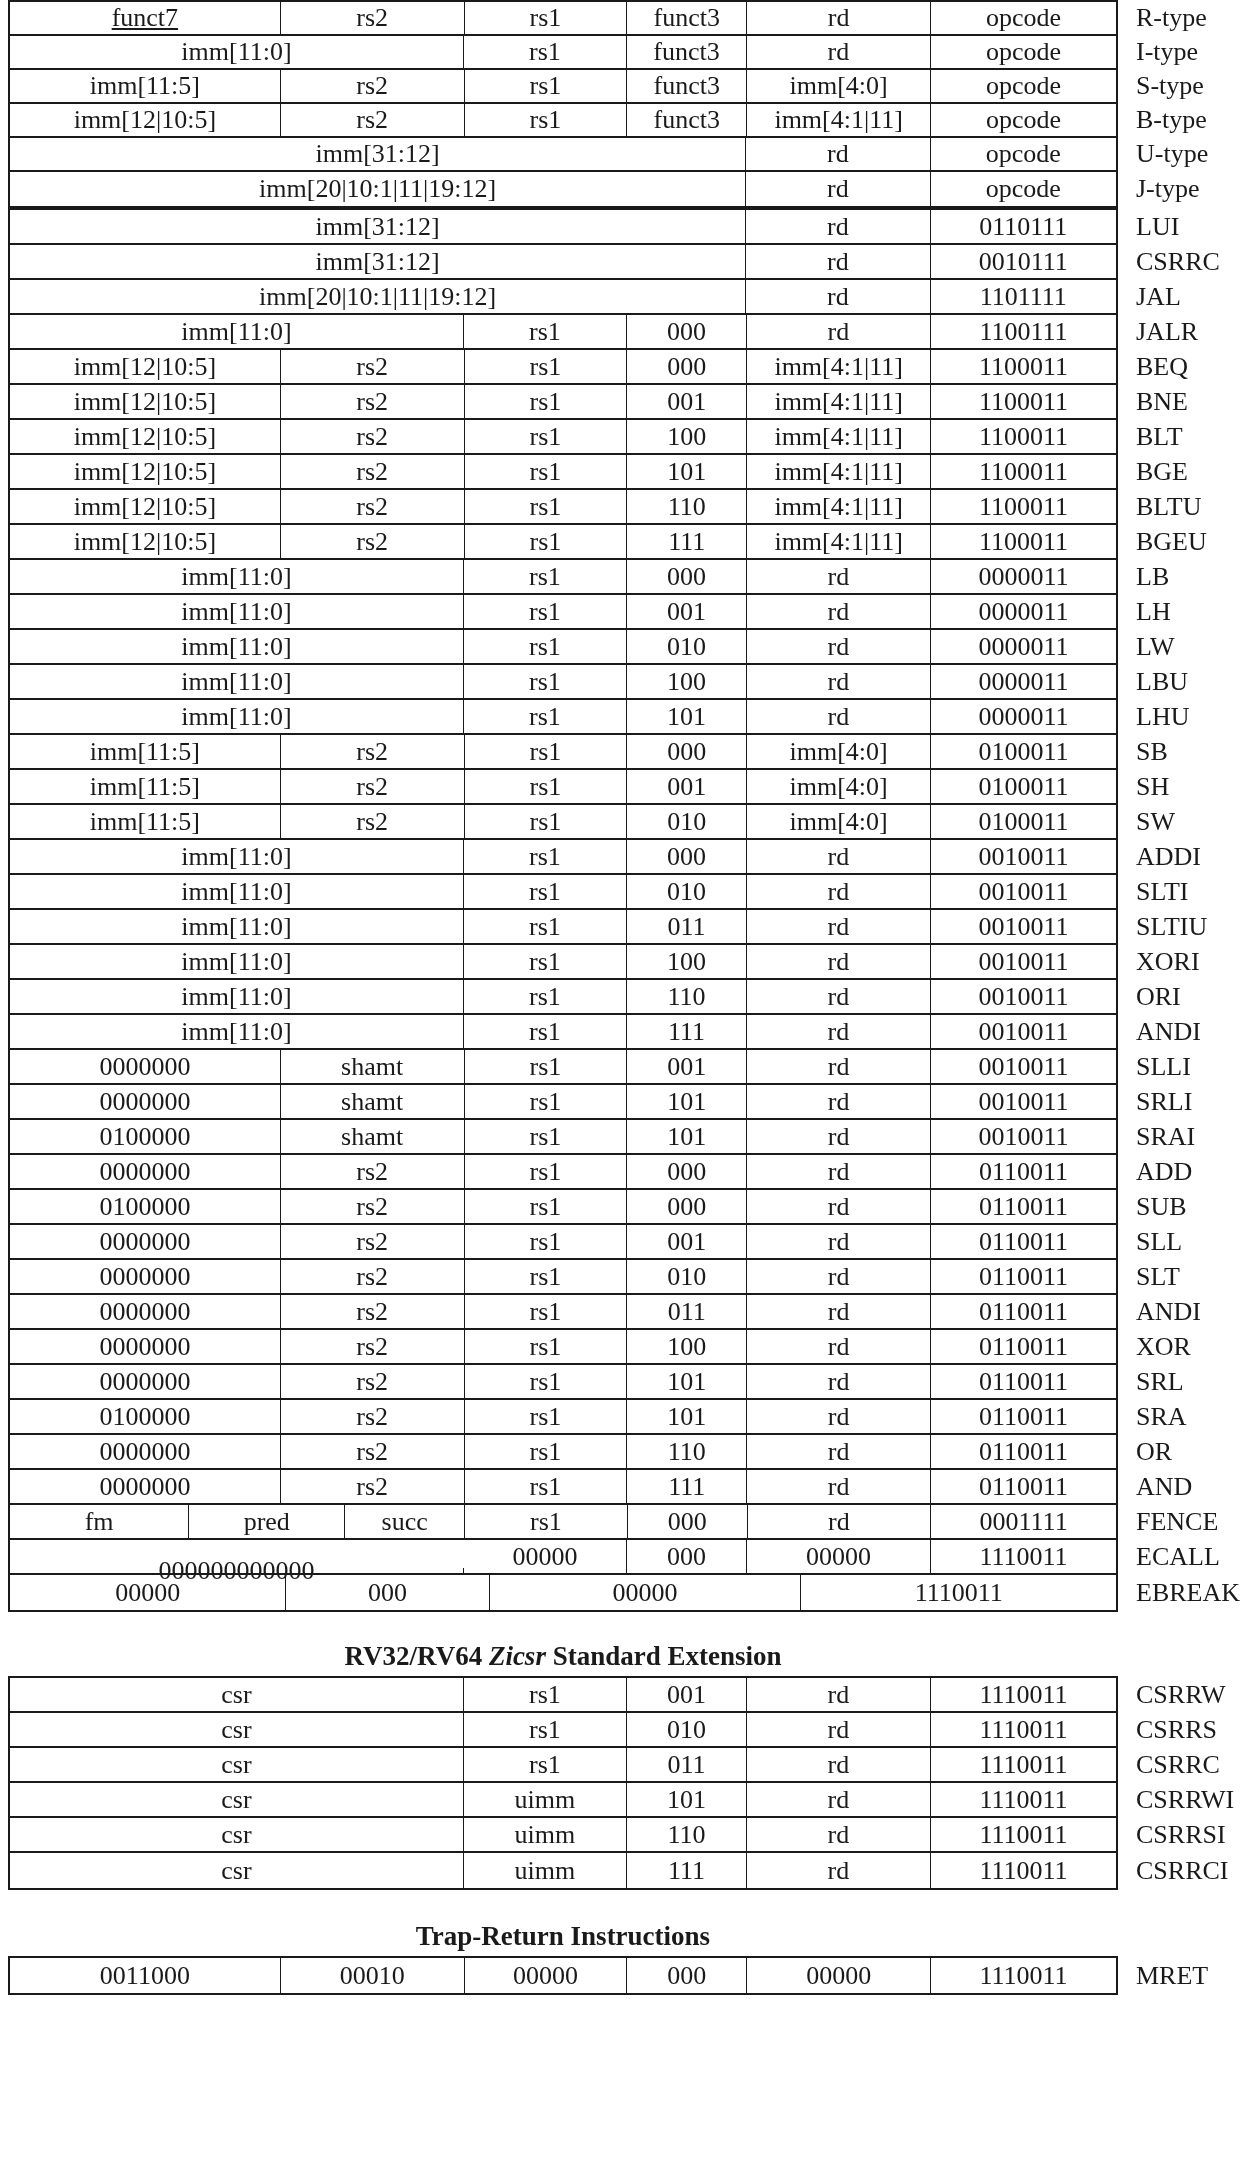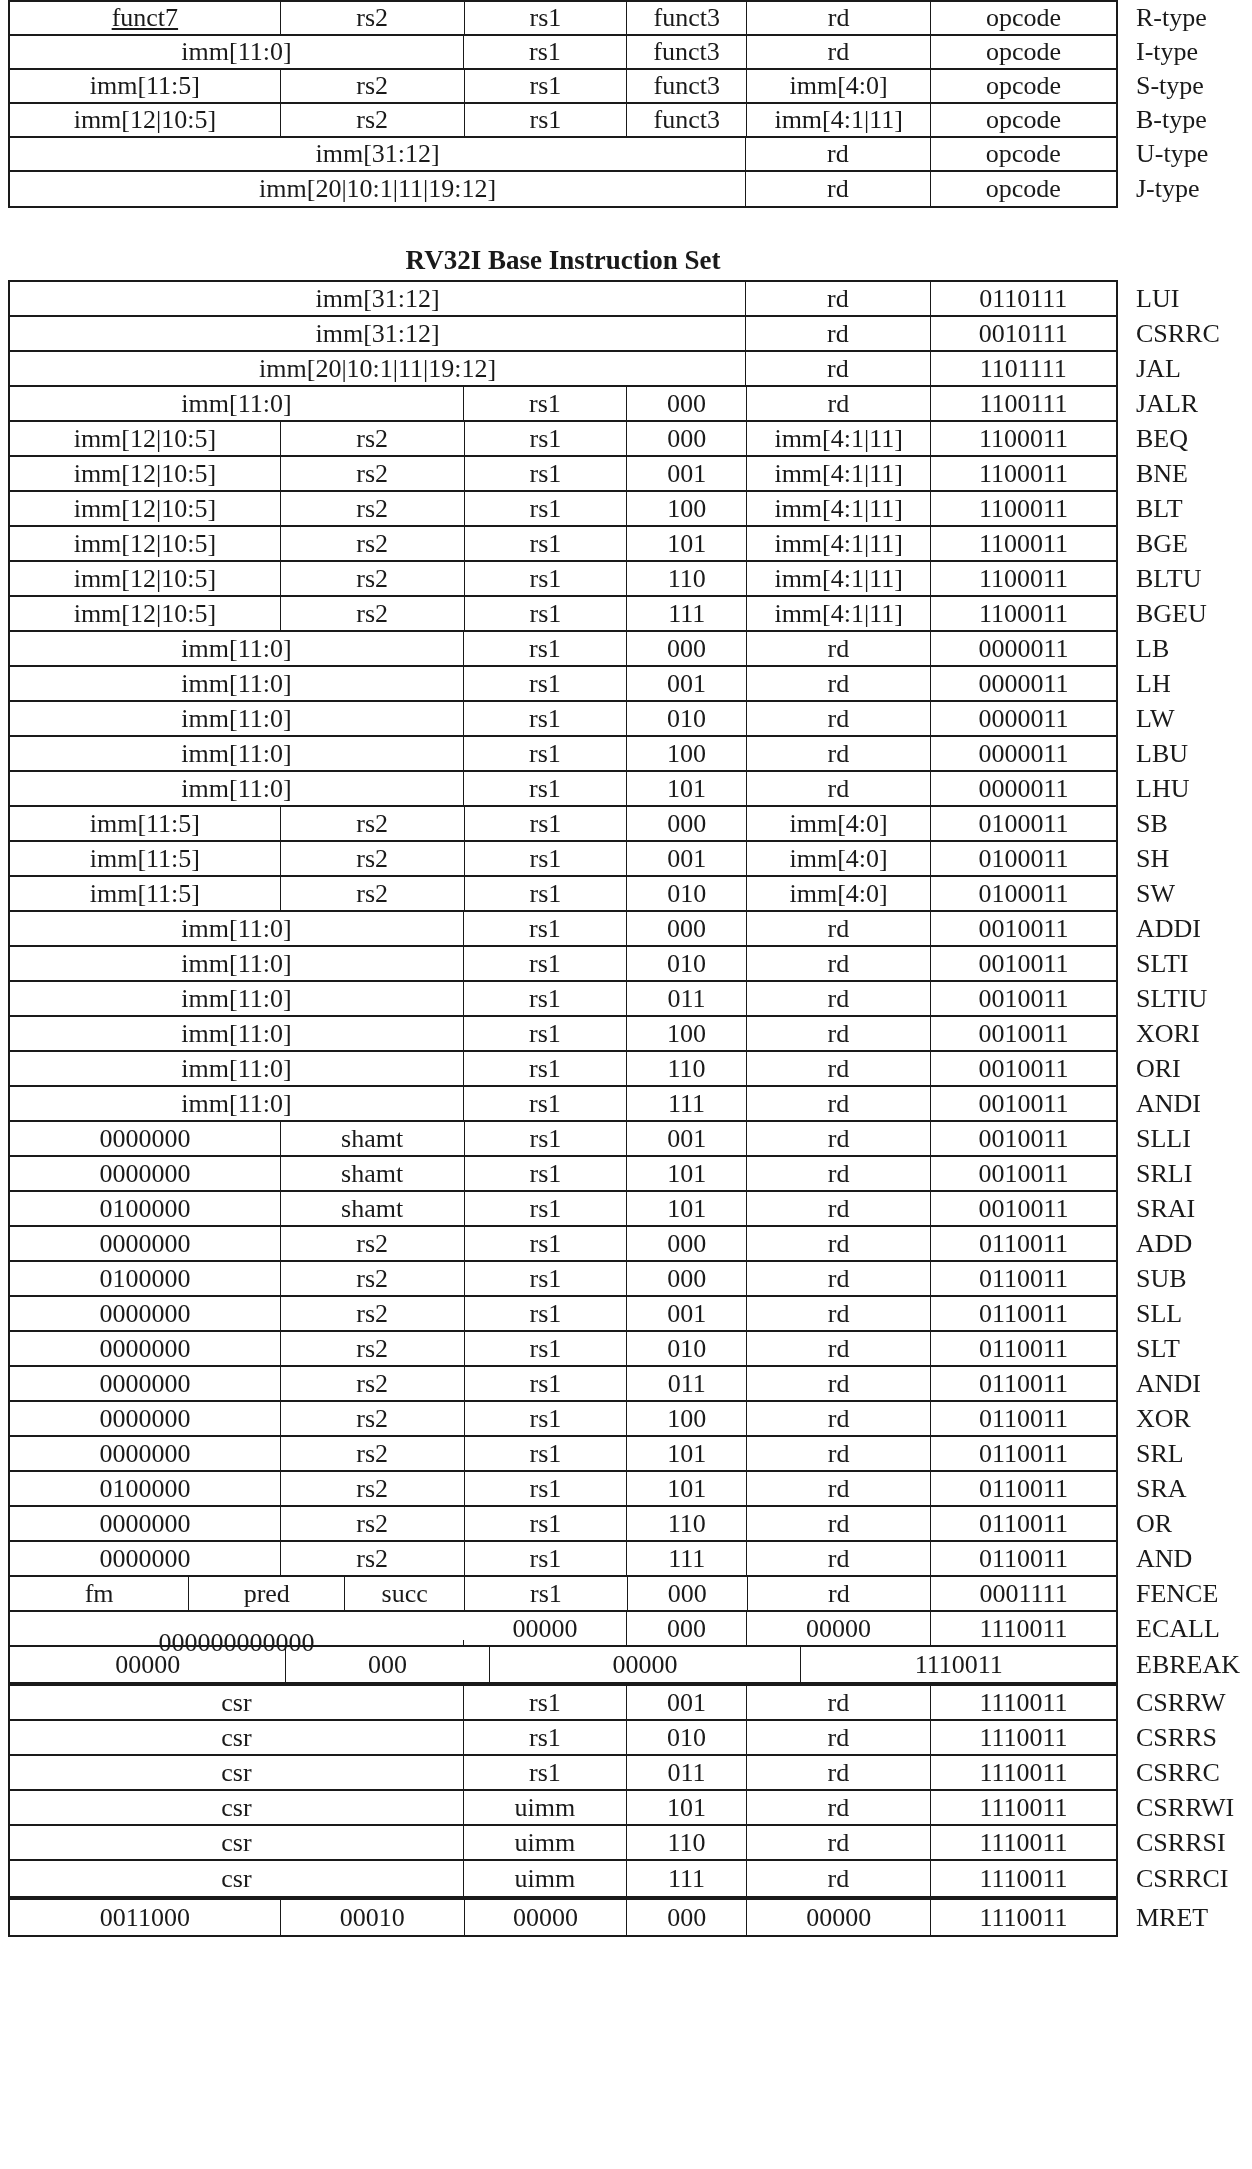--- a/index.html
+++ b/index.html
@@ -89,21 +89,20 @@
         <span class="rlabel">U-type</span>
       </div>
       <div class="trow">
         <div class="cell" style="flex: 666 1 0%;">imm[20|10:1|11|19:12]</div>
         <div class="cell" style="flex: 166 1 0%;">rd</div>
         <div class="cell" style="flex: 168 1 0%;">opcode</div>
         <span class="rlabel">J-type</span>
       </div>
     </div>
 
-  <h2 class="sec-title" id="rv32i-title">RV32I Base Instruction Set</h2>
   <div class="tbl">
       <div class="trow">
         <div class="cell" style="flex: 666 1 0%;">imm[31:12]</div>
         <div class="cell" style="flex: 166 1 0%;">rd</div>
         <div class="cell" style="flex: 168 1 0%;">0110111</div>
         <span class="rlabel">LUI</span>
       </div>
       <div class="trow">
         <div class="cell" style="flex: 666 1 0%;">imm[31:12]</div>
         <div class="cell" style="flex: 166 1 0%;">rd</div>
@@ -430,20 +429,21 @@
       </div>
       <div class="trow">
         <div class="cell" style="flex: 147 1 0%;">00000</div>
         <div class="cell" style="flex: 108 1 0%;">000</div>
         <div class="cell" style="flex: 166 1 0%;">00000</div>
         <div class="cell" style="flex: 168 1 0%;">1110011</div>
         <span class="rlabel">EBREAK</span>
       </div>
     </div>
 
+  <h2 class="sec-title" id="zicsr-title"><span>RV32/RV64 </span><span class="em-italic">Zicsr</span><span> Standard Extension</span></h2>
   <div class="tbl">
       <div class="trow">
         <div class="cell" style="flex: 411 1 0%;">csr</div>
         <div class="cell" style="flex: 147 1 0%;">rs1</div>
         <div class="cell" style="flex: 108 1 0%;">001</div>
         <div class="cell" style="flex: 166 1 0%;">rd</div>
         <div class="cell" style="flex: 168 1 0%;">1110011</div>
         <span class="rlabel">CSRRW</span>
       </div>
       <div class="trow">
@@ -481,20 +481,21 @@
       <div class="trow">
         <div class="cell" style="flex: 411 1 0%;">csr</div>
         <div class="cell" style="flex: 147 1 0%;">uimm</div>
         <div class="cell" style="flex: 108 1 0%;">111</div>
         <div class="cell" style="flex: 166 1 0%;">rd</div>
         <div class="cell" style="flex: 168 1 0%;">1110011</div>
         <span class="rlabel">CSRRCI</span>
       </div>
     </div>
 
+  <h2 class="sec-title" id="trap-title">Trap-Return Instructions</h2>
   <div class="tbl">
       <div class="trow">
         <div class="cell" style="flex: 245 1 0%;">0011000</div>
         <div class="cell" style="flex: 166 1 0%;">00010</div>
         <div class="cell" style="flex: 147 1 0%;">00000</div>
         <div class="cell" style="flex: 108 1 0%;">000</div>
         <div class="cell" style="flex: 166 1 0%;">00000</div>
         <div class="cell" style="flex: 168 1 0%;">1110011</div>
         <span class="rlabel">MRET</span>
       </div>

